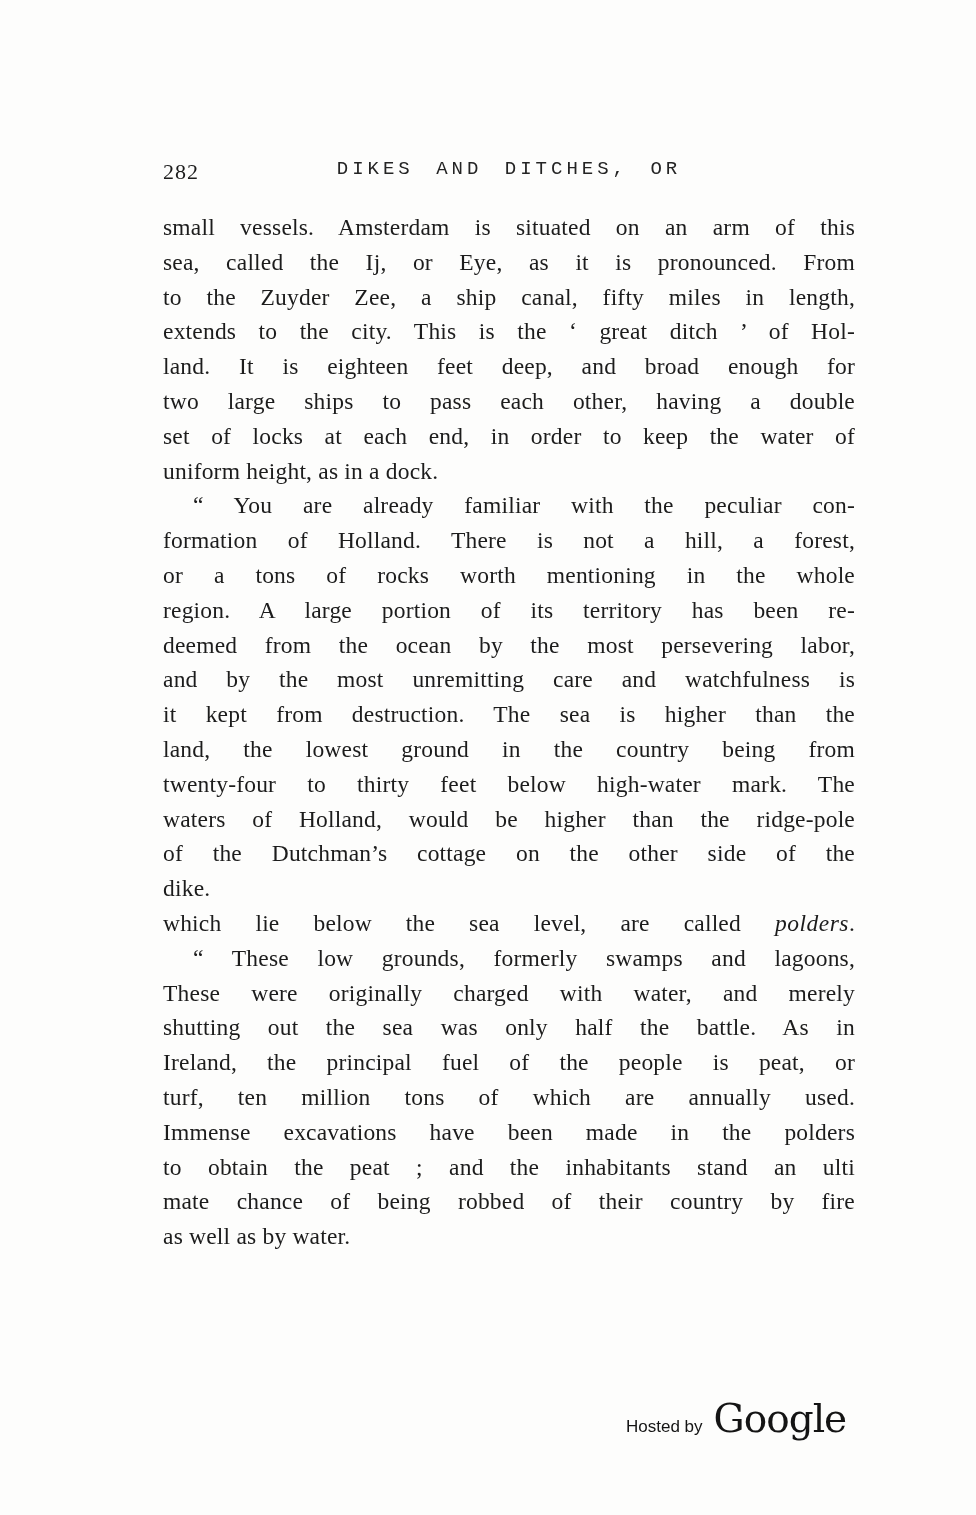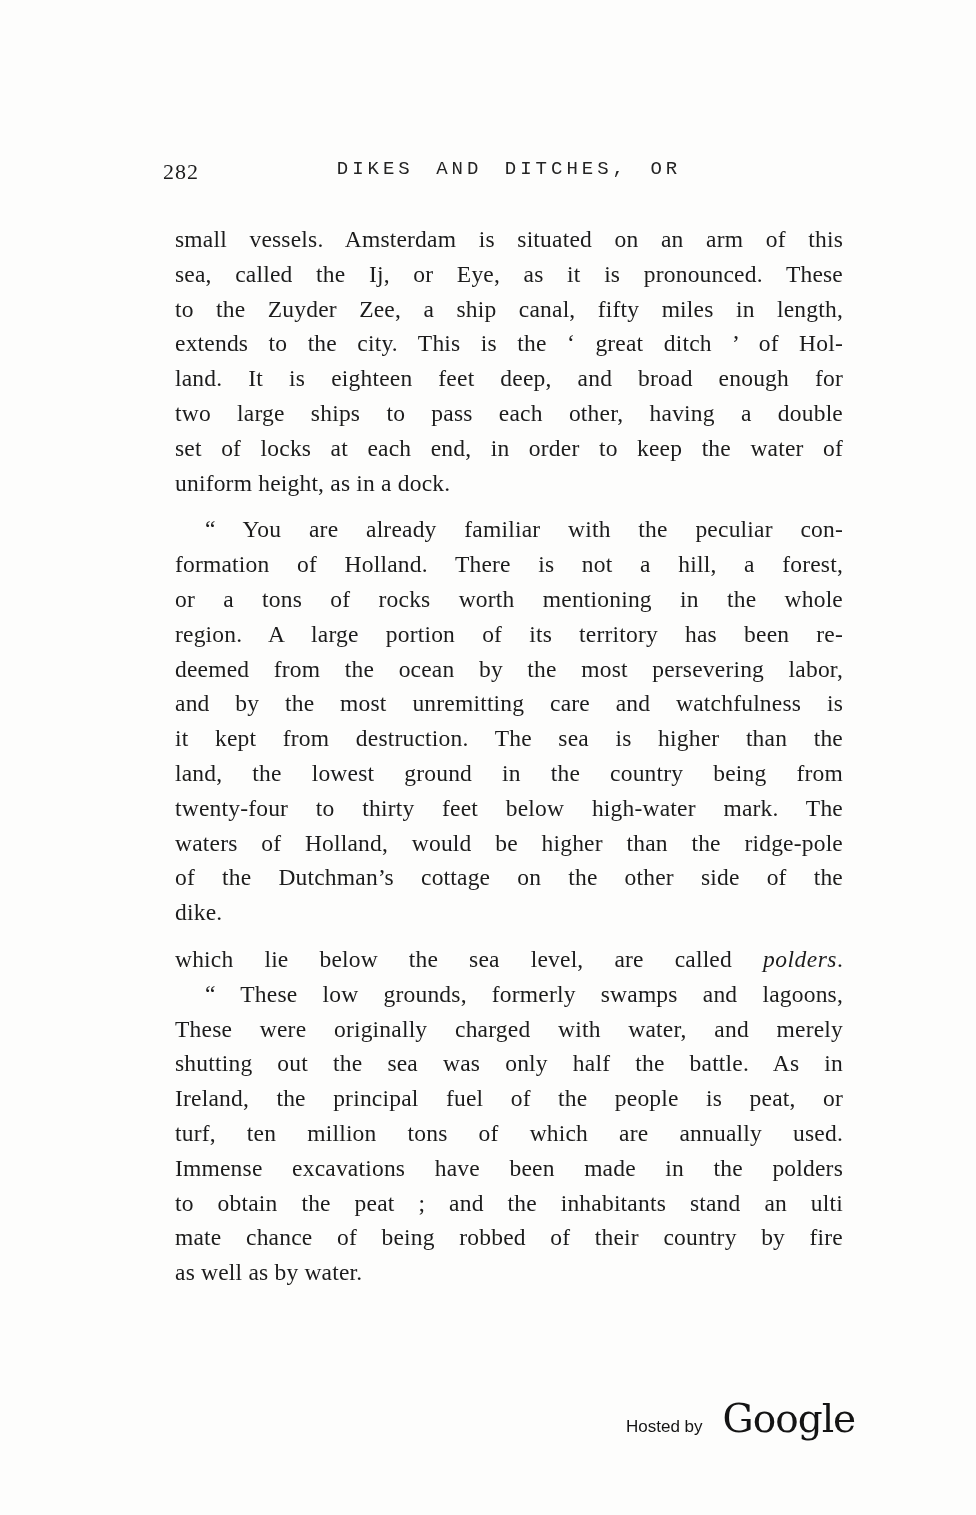--- a/index.html
+++ b/index.html
@@ -41,21 +41,21 @@
   }
   .text-block {
     position: absolute;
     top: 210px;
     left: 163px;
     width: 692px;
     font-size: 23.5px;
     line-height: 34.8px;
     letter-spacing: 0.2px;
   }
-  .para { margin: 12px; }
+  .para { margin: 0; }
   .line {
     text-align: justify;
     text-align-last: justify;
     min-height: 34.8px;
   }
   .line.last {
     text-align-last: left;
   }
   .line.indented {
     text-indent: 30px;
@@ -63,21 +63,21 @@
   .line i {
     font-style: italic;
     letter-spacing: 0.5px;
   }
   .footer-watermark {
     position: absolute;
     left: 626px;
     top: 1396px;
     display: flex;
     align-items: baseline;
-    gap: 20px;
+    gap: 11px;
     color: #141414;
   }
   .hosted-by {
     font-family: "Liberation Sans", sans-serif;
     font-size: 17px;
   }
   .google-logo {
     font-family: "DejaVu Serif", serif;
     font-size: 39px;
     letter-spacing: -1px;
@@ -89,21 +89,21 @@
 <div class="page">
 
   <div class="running-head">
     <span class="page-number">282</span>
     <div class="head-title">DIKES AND DITCHES, OR</div>
   </div>
 
   <div class="text-block">
       <div class="para">
         <div class="line">small vessels.  Amsterdam is situated on an arm of this</div>
-        <div class="line">sea, called the Ij, or Eye, as it is pronounced.  These</div>
+        <div class="line">sea, called the Ij, or Eye, as it is pronounced.  From</div>
         <div class="line">to the Zuyder Zee, a ship canal, fifty miles in length,</div>
         <div class="line">extends to the city.  This is the ‘ great ditch ’ of Hol-</div>
         <div class="line">land.  It is eighteen feet deep, and broad enough for</div>
         <div class="line">two large ships to pass each other, having a double</div>
         <div class="line">set of locks at each end, in order to keep the water of</div>
         <div class="line last">uniform height, as in a dock.</div>
       </div>
       <div class="para">
         <div class="line indented">“ You are already familiar with the peculiar con-</div>
         <div class="line">formation of Holland.  There is not a hill, a forest,</div>

